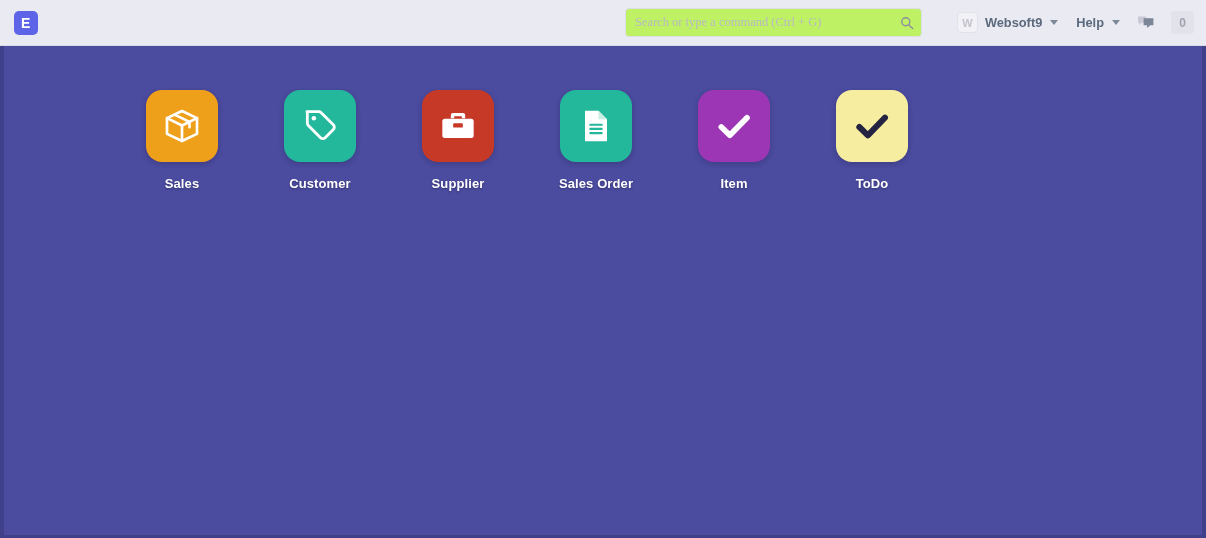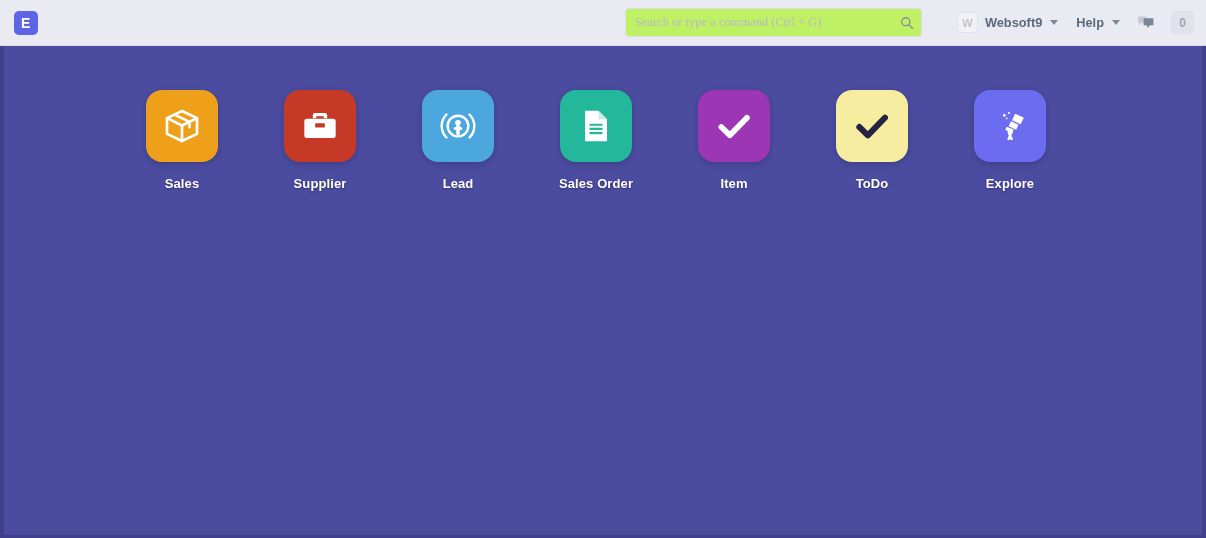--- a/index.html
+++ b/index.html
@@ -232,45 +232,41 @@
           <svg width="40" height="40" viewBox="0 0 24 24" fill="none" stroke="#ffffff" stroke-width="1.6" stroke-linecap="round" stroke-linejoin="round">
             <path d="M3 7.3 12 3l9 4.3v9.4L12 21l-9-4.3z"></path>
             <path d="M3 7.3 12 11.7 21 7.3"></path>
             <path d="M12 11.7V21"></path>
             <path d="M7.5 5.15 16.5 9.5v3.2"></path>
           </svg>
         </div>
         <div class="tile-label">Sales</div>
       </div>
 
+      <div class="tile">
+        <div class="tile-icon" style="background:#23b79b">
+          <svg width="40" height="40" viewBox="0 0 24 24" fill="none" stroke="#ffffff" stroke-width="1.7" stroke-linecap="round" stroke-linejoin="round">
+            <path d="M4.2 3.4h7.1c.5 0 1 .2 1.4.6l7.3 7.3c.8.8.8 2 0 2.8l-4.9 4.9c-.8.8-2 .8-2.8 0L5 11.7a2 2 0 0 1-.6-1.4V4.2z"></path>
+            <circle cx="8.3" cy="7.4" r="1.35" fill="#ffffff" stroke="none"></circle>
+          </svg>
+        </div>
+        <div class="tile-label">Customer</div>
+      </div>
 
       <div class="tile">
         <div class="tile-icon" style="background:#c63927">
           <svg width="40" height="40" viewBox="0 0 24 24">
             <path d="M9 4.2h6a1.3 1.3 0 0 1 1.3 1.3v1.9h-2V6.2H9.7v1.2h-2V5.5A1.3 1.3 0 0 1 9 4.2z" fill="#ffffff"></path>
             <rect x="2.6" y="7.6" width="18.8" height="11.6" rx="1.5" fill="#ffffff"></rect>
             <rect x="9.1" y="10.4" width="5.8" height="2.5" rx="0.5" fill="#c63927"></rect>
           </svg>
         </div>
         <div class="tile-label">Supplier</div>
       </div>
 
-      <div class="tile">
-        <div class="tile-icon" style="background:#4ba7dd">
-          <svg width="40" height="40" viewBox="0 0 24 24" fill="none" stroke="#ffffff" stroke-width="1.45" stroke-linecap="round">
-            <circle cx="12" cy="12" r="6.2"></circle>
-            <path d="M5.1 5.1a9.7 9.7 0 0 0 0 13.8"></path>
-            <path d="M18.9 5.1a9.7 9.7 0 0 1 0 13.8"></path>
-            <circle cx="12" cy="10.1" r="1.7" fill="#ffffff" stroke="none"></circle>
-            <path d="M12 12.2v4.3" stroke-width="2.2"></path>
-            <path d="M10.3 13.5h3.4" stroke-width="1.8"></path>
-          </svg>
-        </div>
-        <div class="tile-label">Lead</div>
-      </div>
 
       <div class="tile">
         <div class="tile-icon" style="background:#23b79b">
           <svg width="40" height="40" viewBox="0 0 24 24">
             <path d="M5.4 2.8h8.1l5.1 5.1v13.3H5.4z" fill="#ffffff"></path>
             <path d="M13.5 2.8l5.1 5.1h-5.1z" fill="#c8efe6"></path>
             <g fill="#23b79b">
               <rect x="8" y="10.6" width="8" height="1.3" rx="0.5"></rect>
               <rect x="8" y="13.1" width="8" height="1.3" rx="0.5"></rect>
               <rect x="8" y="15.6" width="8" height="1.3" rx="0.5"></rect>
@@ -294,35 +290,17 @@
 
       <div class="tile">
         <div class="tile-icon" style="background:#f7eda0">
           <svg width="40" height="40" viewBox="0 0 24 24" fill="none" stroke="#242442" stroke-width="3.6" stroke-linecap="round" stroke-linejoin="round">
             <path d="M4.4 12.6 9.5 17.6 19.8 7"></path>
           </svg>
         </div>
         <div class="tile-label">ToDo</div>
       </div>
 
-      <div class="tile">
-        <div class="tile-icon" style="background:#6c6cf0">
-          <svg width="40" height="40" viewBox="0 0 24 24">
-            <g fill="#ffffff">
-              <path d="M15.1 4.6 20.3 7l-1.9 4-5.2-2.4z"></path>
-              <path d="M12.6 9.2 17.1 11.3 15.7 14.2 11.2 12.1z"></path>
-              <path d="M10.1 12.4 14.2 14.3 13.3 16.2 9.2 14.3z" transform="rotate(-3 11.7 14.3)"></path>
-              <rect x="11.2" y="14.3" width="1.4" height="5.9" rx="0.6"></rect>
-              <rect x="11.5" y="14.8" width="1.2" height="5.9" rx="0.55" transform="rotate(26 12.1 17.7)"></rect>
-              <rect x="11.5" y="14.8" width="1.2" height="5.9" rx="0.55" transform="rotate(-26 12.1 17.7)"></rect>
-              <circle cx="8.6" cy="5.6" r="0.85"></circle>
-              <circle cx="11.4" cy="4.2" r="0.6"></circle>
-              <circle cx="10.0" cy="7.4" r="0.55"></circle>
-            </g>
-          </svg>
-        </div>
-        <div class="tile-label">Explore</div>
-      </div>
 
     </div>
   </div>
 
 </div>
 
 </body></html>

